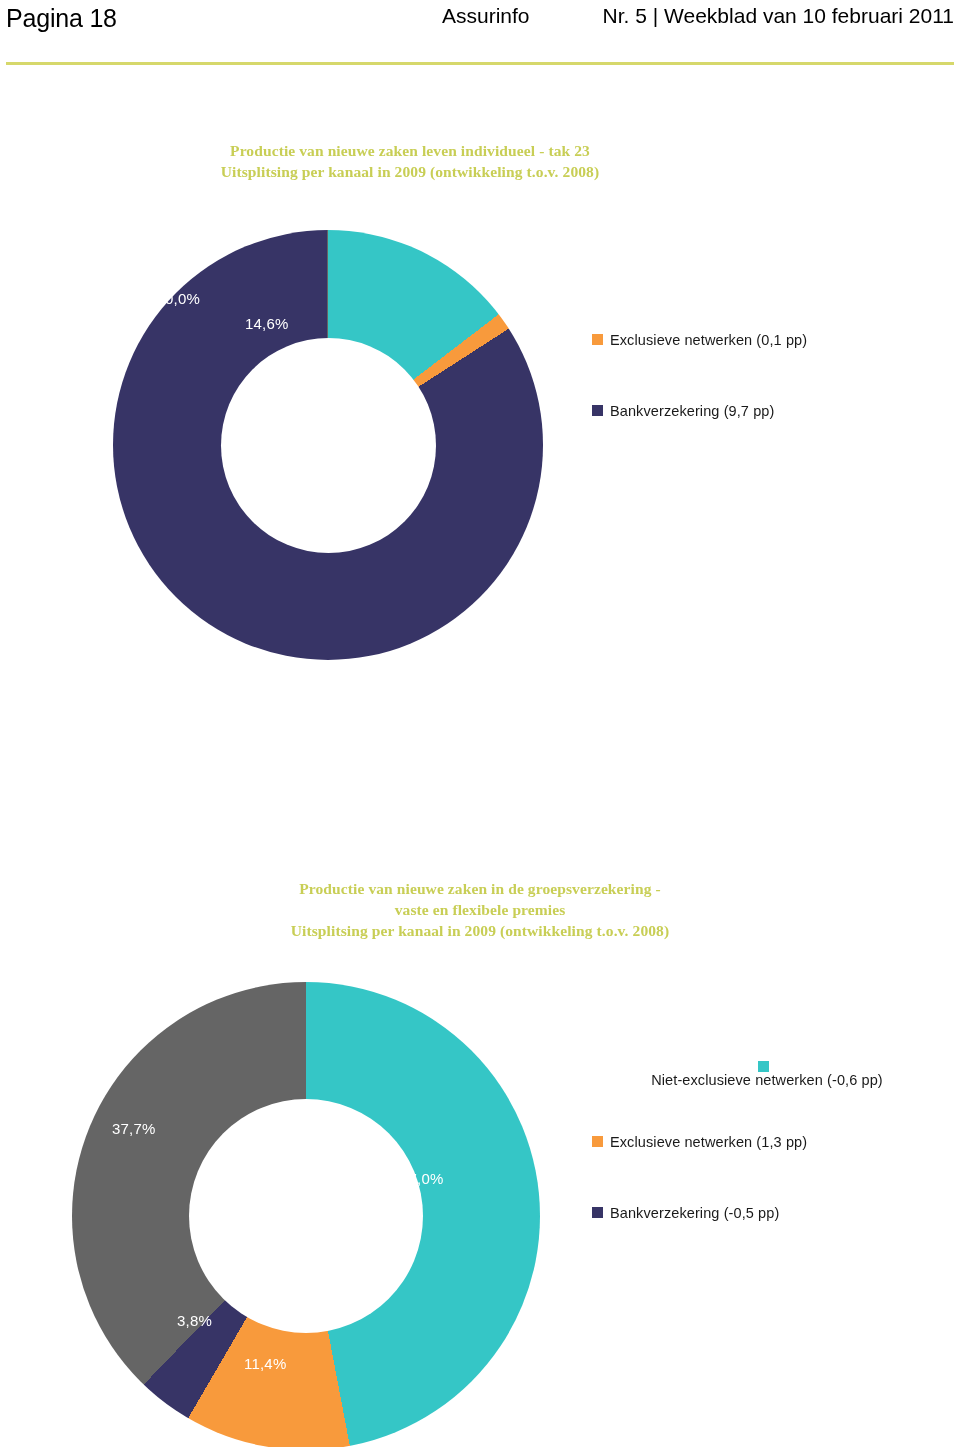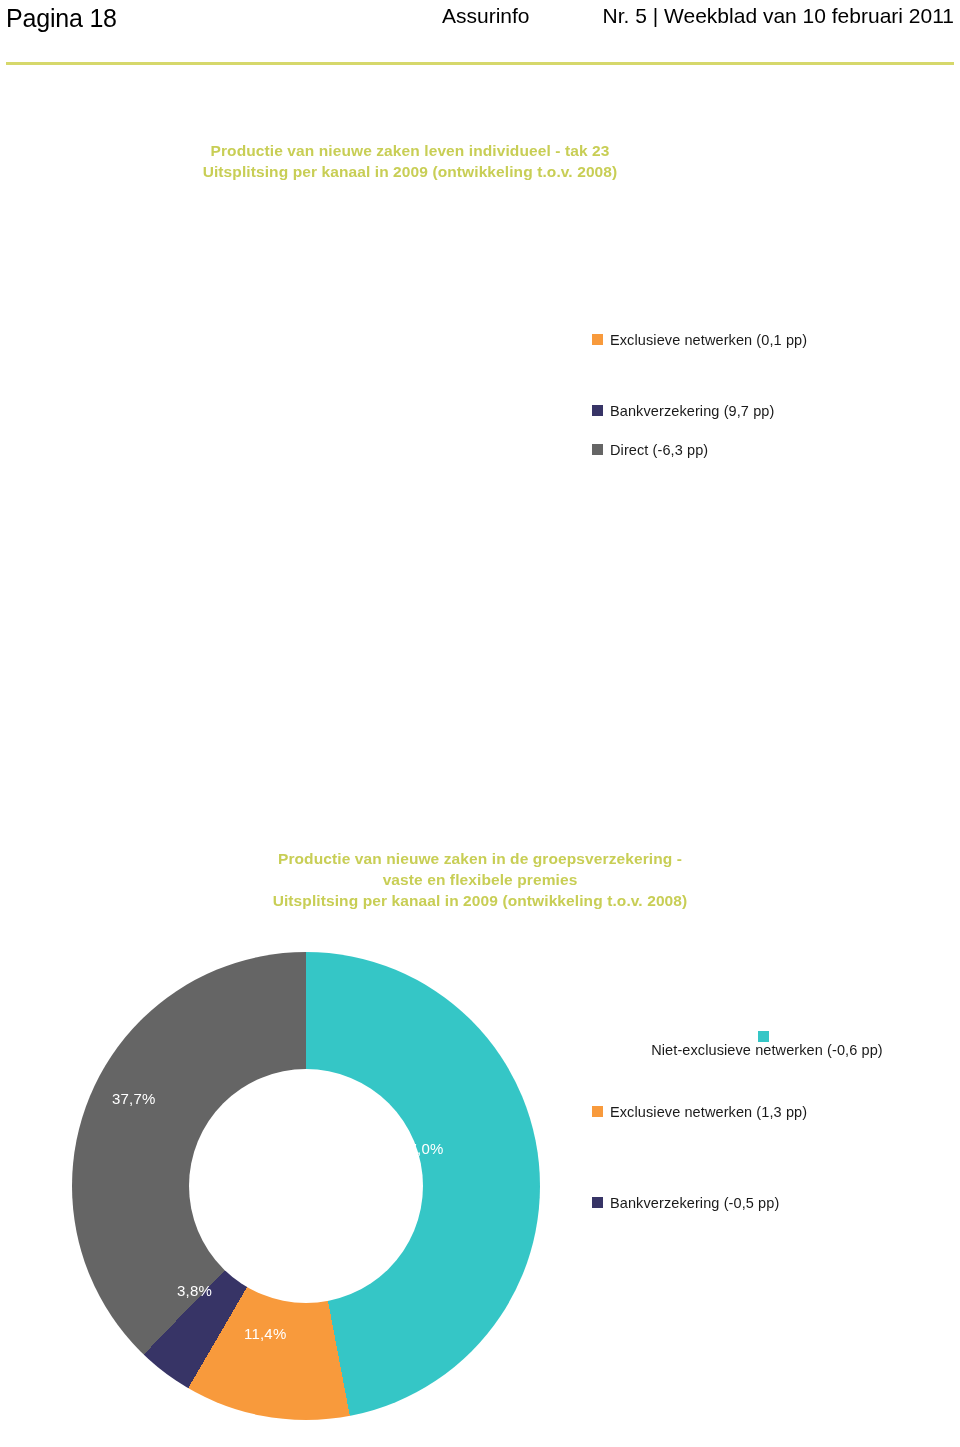--- a/index.html
+++ b/index.html
@@ -62,21 +62,21 @@
   .chart-block { position: absolute; }
 
   .chart-title {
     text-align: center;
     color: #c8ce55;
     font-weight: bold;
     font-size: 15.5px;
     line-height: 21px;
     letter-spacing: 0.1px;
   }
-  .chart-title .t-line { display: block; white-space: nowrap; }
+  .chart-title .t-line { display: block; white-space: nowrap; font-family: Liberation Serif, serif; }
 
   .donut-wrap { position: relative; }
 
   .donut {
     position: absolute;
     border-radius: 50%;
   }
   .donut-hole {
     position: absolute;
     border-radius: 50%;
@@ -121,38 +121,48 @@
   <div class="hdr-rule"></div>
 </div>
 
 <div class="chart-block" style="left:0; top:140px; width:960px; height:580px;">
 
   <div class="chart-title" style="position:absolute; left:0; top:0; width:820px;">
     <span class="t-line">Productie van nieuwe zaken leven individueel - tak 23</span>
     <span class="t-line">Uitsplitsing per kanaal in 2009  (ontwikkeling t.o.v. 2008)</span>
   </div>
 
+  <div class="donut-wrap" style="position:absolute; left:113px; top:90px; width:430px; height:430px;">
+    <div class="donut" style="left:0; top:0; width:430px; height:430px;
+                background: conic-gradient(
+                  #35c6c6 0deg 52.56deg,
+                  #f89a3c 52.56deg 57.24deg,
+                  #373466 57.24deg 359.64deg,
+                  #656565 359.64deg 360deg);"></div>
+    <div class="donut-hole" style="left:107.5px; top:107.5px; width:215px; height:215px;"></div>
+
+    <span class="slice-label" style="left:52px;  top:60px;">0,0%</span>
+    <span class="slice-label" style="left:132px; top:85px;">14,6%</span>
+    <span class="slice-label" style="left:200px; top:133px;">1,3%</span>
+    <span class="slice-label" style="left:-33px; top:395px;">84,0%</span>
+  </div>
 
   <div class="legend" style="left:592px; top:190px; width:350px;">
     <div class="legend-row" style="margin-bottom:52px;">
       <span class="legend-swatch" style="background:#f89a3c;"></span>
       <span class="legend-text">Exclusieve netwerken (0,1 pp)</span>
     </div>
     <div class="legend-row" style="margin-bottom:20px;">
       <span class="legend-swatch" style="background:#373466;"></span>
       <span class="legend-text">Bankverzekering (9,7 pp)</span>
     </div>
-    <div class="legend-row">
-      <span class="legend-swatch" style="background:#656565;"></span>
-      <span class="legend-text">Direct (-6,3 pp)</span>
-    </div>
   </div>
 </div>
 
-<div class="chart-block" style="left:0; top:848px; width:912px; height:569px;">
+<div class="chart-block" style="left:0; top:878px; width:912px; height:569px;">
 
   <div class="chart-title" style="position:absolute; left:140px; top:0; width:680px;">
     <span class="t-line">Productie van nieuwe zaken in de groepsverzekering -</span>
     <span class="t-line">vaste en flexibele premies</span>
     <span class="t-line">Uitsplitsing per kanaal in 2009  (ontwikkeling t.o.v. 2008)</span>
   </div>
 
   <div class="donut-wrap" style="position:absolute; left:72px; top:104px; width:468px; height:468px;">
     <div class="donut" style="left:0; top:0; width:468px; height:468px;
                 background: conic-gradient(
@@ -166,21 +176,21 @@
     <span class="slice-label" style="left:172px; top:373px;">11,4%</span>
     <span class="slice-label" style="left:105px; top:330px;">3,8%</span>
     <span class="slice-label" style="left:40px;  top:138px;">37,7%</span>
   </div>
 
   <div class="legend" style="left:592px; top:183px; width:350px;">
     <div class="legend-row" style="margin-bottom:52px;flex-direction:column;">
       <span class="legend-swatch" style="background:#35c6c6;"></span>
       <span class="legend-text">Niet-exclusieve netwerken (-0,6 pp)</span>
     </div>
-    <div class="legend-row" style="margin-bottom:72px;">
+    <div class="legend-row" style="margin-bottom:52px;">
       <span class="legend-swatch" style="background:#f89a3c;"></span>
       <span class="legend-text">Exclusieve netwerken (1,3 pp)</span>
     </div>
     <div class="legend-row" style="margin-bottom:68px;align-items:center;">
       <span class="legend-swatch" style="background:#373466;"></span>
       <span class="legend-text">Bankverzekering (-0,5 pp)</span>
     </div>
   </div>
 </div>
 

